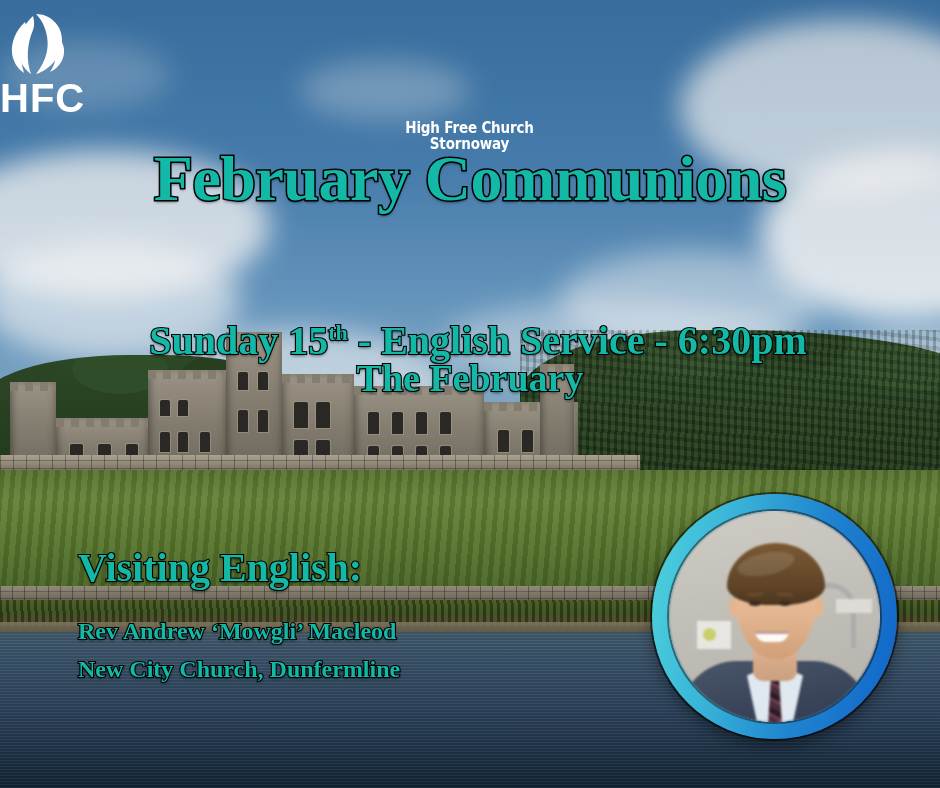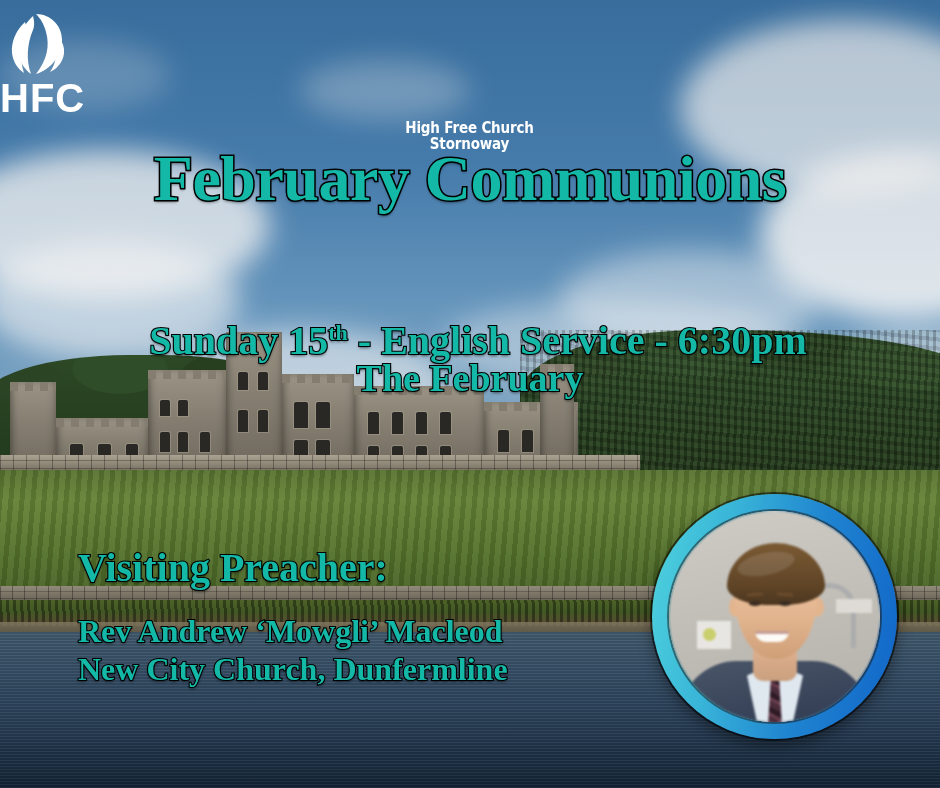--- a/index.html
+++ b/index.html
@@ -181,21 +181,21 @@
     position:absolute;left:0;right:0;top:438px;text-align:center;
     font-size:28px;line-height:34px;font-weight:bold;
   }
 
   .vp-label{
     position:absolute;left:78px;top:545px;
     font-size:40px;line-height:46px;font-weight:bold;
   }
   .preacher{
     position:absolute;left:78px;top:612px;
-    font-size:32px;line-height:38px;font-weight:bold;
+    font-size:24px;line-height:38px;font-weight:bold;
   }
   .preacher .l2{display:block;text-align:center;}
 
   
   .portrait{
     position:absolute;left:652px;top:494px;width:245px;height:245px;
     border-radius:50%;
     background:linear-gradient(100deg,#4fd3dd 0%,#38b4d8 30%,#1f84d0 62%,#1164c8 100%);
     box-shadow:0 0 0 2px rgba(0,0,0,.55), 0 6px 16px rgba(0,0,0,.45);
   }
@@ -353,21 +353,21 @@
     </div>
 
     <div class="title ol">February Communions</div>
 
 
     <div class="service ol ol-thin"><span>Sunday 15</span><sup>th</sup><span> - English Service - 6:30pm</span></div>
 
     <div class="venue ol ol-thin">The February</div>
 
 
-    <div class="vp-label ol ol-thin">Visiting Preacher:</div>
+    <div class="vp-label ol ol-thin">Visiting English:</div>
 
     <div class="preacher ol ol-thin">
       <span>Rev Andrew ‘Mowgli’ Macleod</span>
       <span class="l2">New City Church, Dunfermline</span>
     </div>
 
     <div class="portrait">
       <div class="portrait-inner">
         <div class="pbg-rail"></div>
         <div class="pbg-sign"></div>

